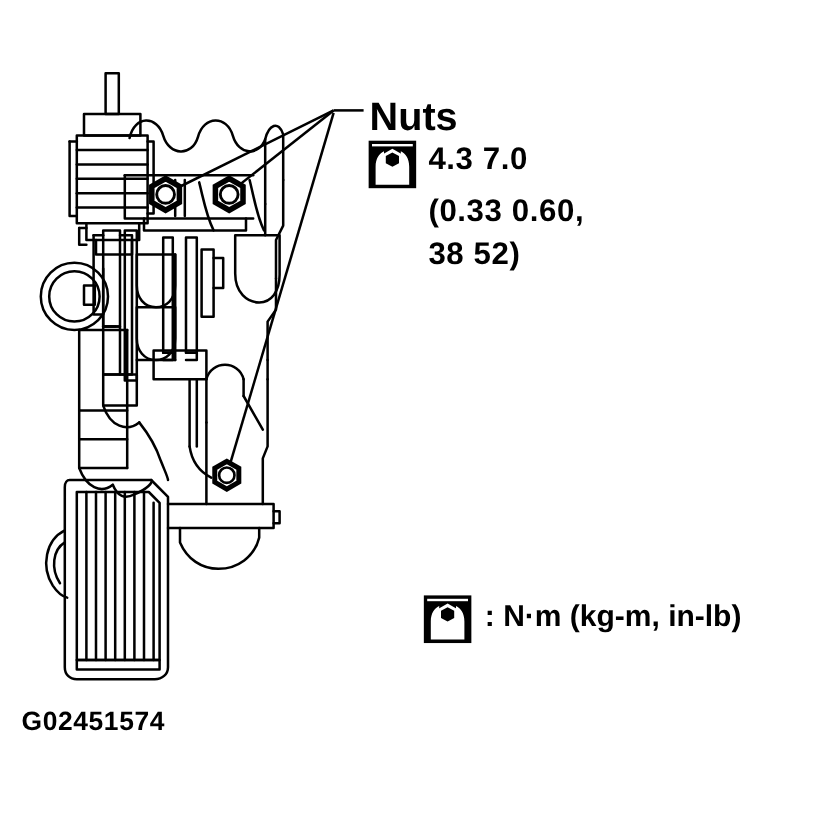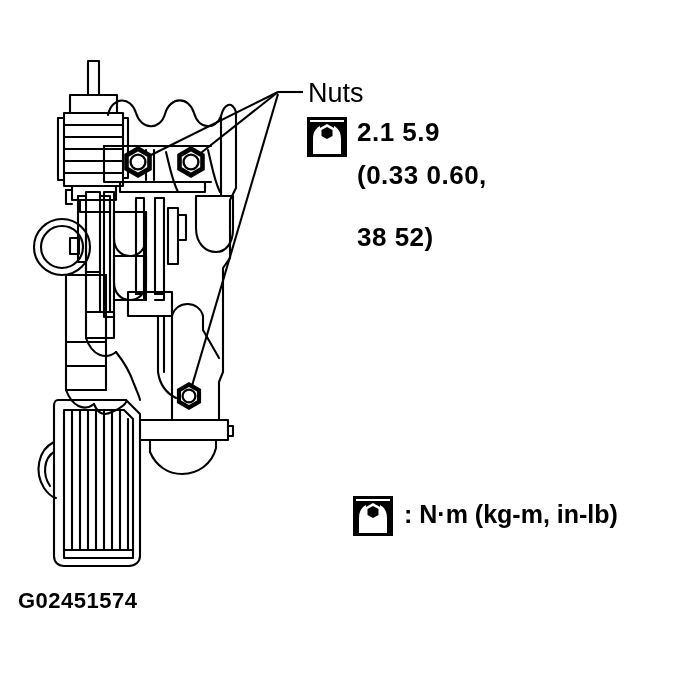--- a/index.html
+++ b/index.html
@@ -19,34 +19,34 @@
     position: absolute;
     left: 0; top: 0;
     width: 685px;
     height: 686px;
   }
   .abs { position: absolute; }
 
   
   .callout-label {
     left: 308px; top: 78px;
-    font-size: 27px;
-    font-weight: 400;
+    font-size: 33px;
+    font-weight: 700;
     letter-spacing: 0px;
     white-space: nowrap;
   }
   .torque-line {
     font-size: 26px;
     font-weight: bold;
     white-space: nowrap;
     letter-spacing: 0.5px;
   }
   .torque-l1 { left: 357px; top: 117px; }
   .torque-l2 { left: 357px; top: 160px; }
-  .torque-l3 { left: 357px; top: 196px; margin-top: 26px; }
+  .torque-l3 { left: 357px; top: 196px; }
 
   .legend-text {
     left: 404px; top: 500px;
     font-size: 25px;
     font-weight: bold;
     white-space: nowrap;
   }
   .figure-id {
     left: 18px; top: 588px;
     font-size: 22px;
@@ -250,21 +250,21 @@
   <rect x="0" y="0" width="40" height="40" fill="#000"></rect>
   <path d="M6,37 L6,22 C6,15 9,11 13,9 L13,17 L20,21 L27,17 L27,9
            C31,11 34,15 34,22 L34,37 Z" fill="#fff"></path>
   <polygon points="20,7 28,11.5 28,20.5 20,25 12,20.5 12,11.5" fill="#fff"></polygon>
   <polygon points="20,10 25.5,13 25.5,19 20,22 14.5,19 14.5,13" fill="#000"></polygon>
   <rect x="3" y="3" width="34" height="2" fill="#fff"></rect>
 </svg>
 
 <div class="abs callout-label">Nuts</div>
 
-<div class="abs torque-line torque-l1">2.1   5.9</div>
+<div class="abs torque-line torque-l1">4.3   7.0</div>
 <div class="abs torque-line torque-l2">(0.33   0.60,</div>
 <div class="abs torque-line torque-l3">38   52)</div>
 
 <svg class="abs torque-icon legend" viewBox="0 0 40 40">
   <rect x="0" y="0" width="40" height="40" fill="#000"></rect>
   <path d="M6,37 L6,22 C6,15 9,11 13,9 L13,17 L20,21 L27,17 L27,9
            C31,11 34,15 34,22 L34,37 Z" fill="#fff"></path>
   <polygon points="20,7 28,11.5 28,20.5 20,25 12,20.5 12,11.5" fill="#fff"></polygon>
   <polygon points="20,10 25.5,13 25.5,19 20,22 14.5,19 14.5,13" fill="#000"></polygon>
   <rect x="3" y="3" width="34" height="2" fill="#fff"></rect>

